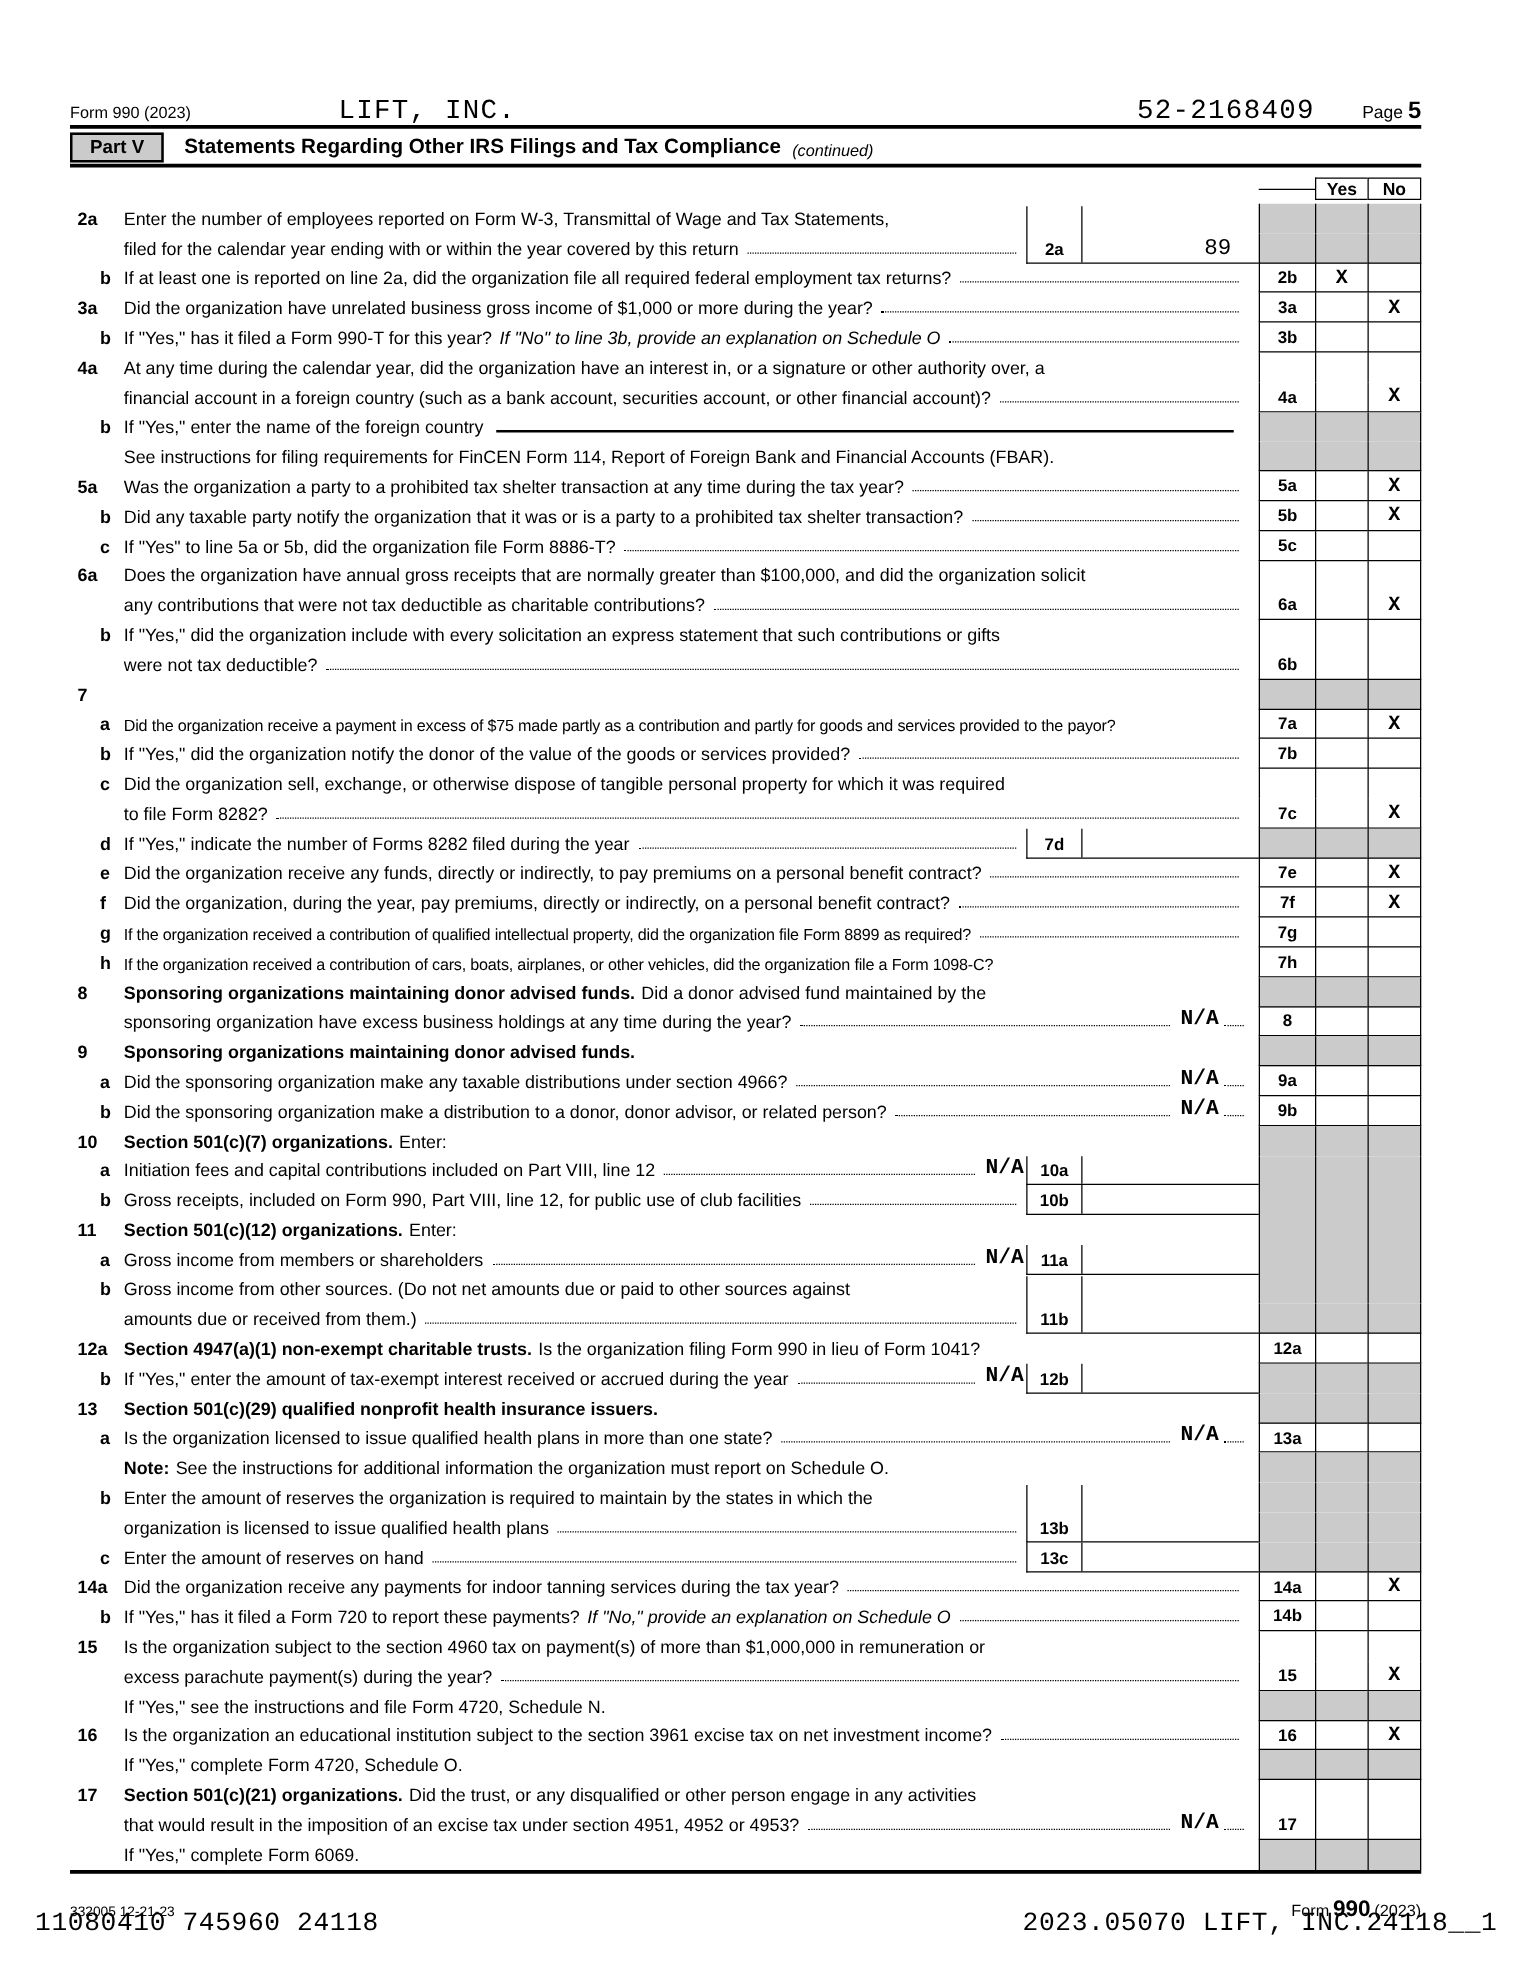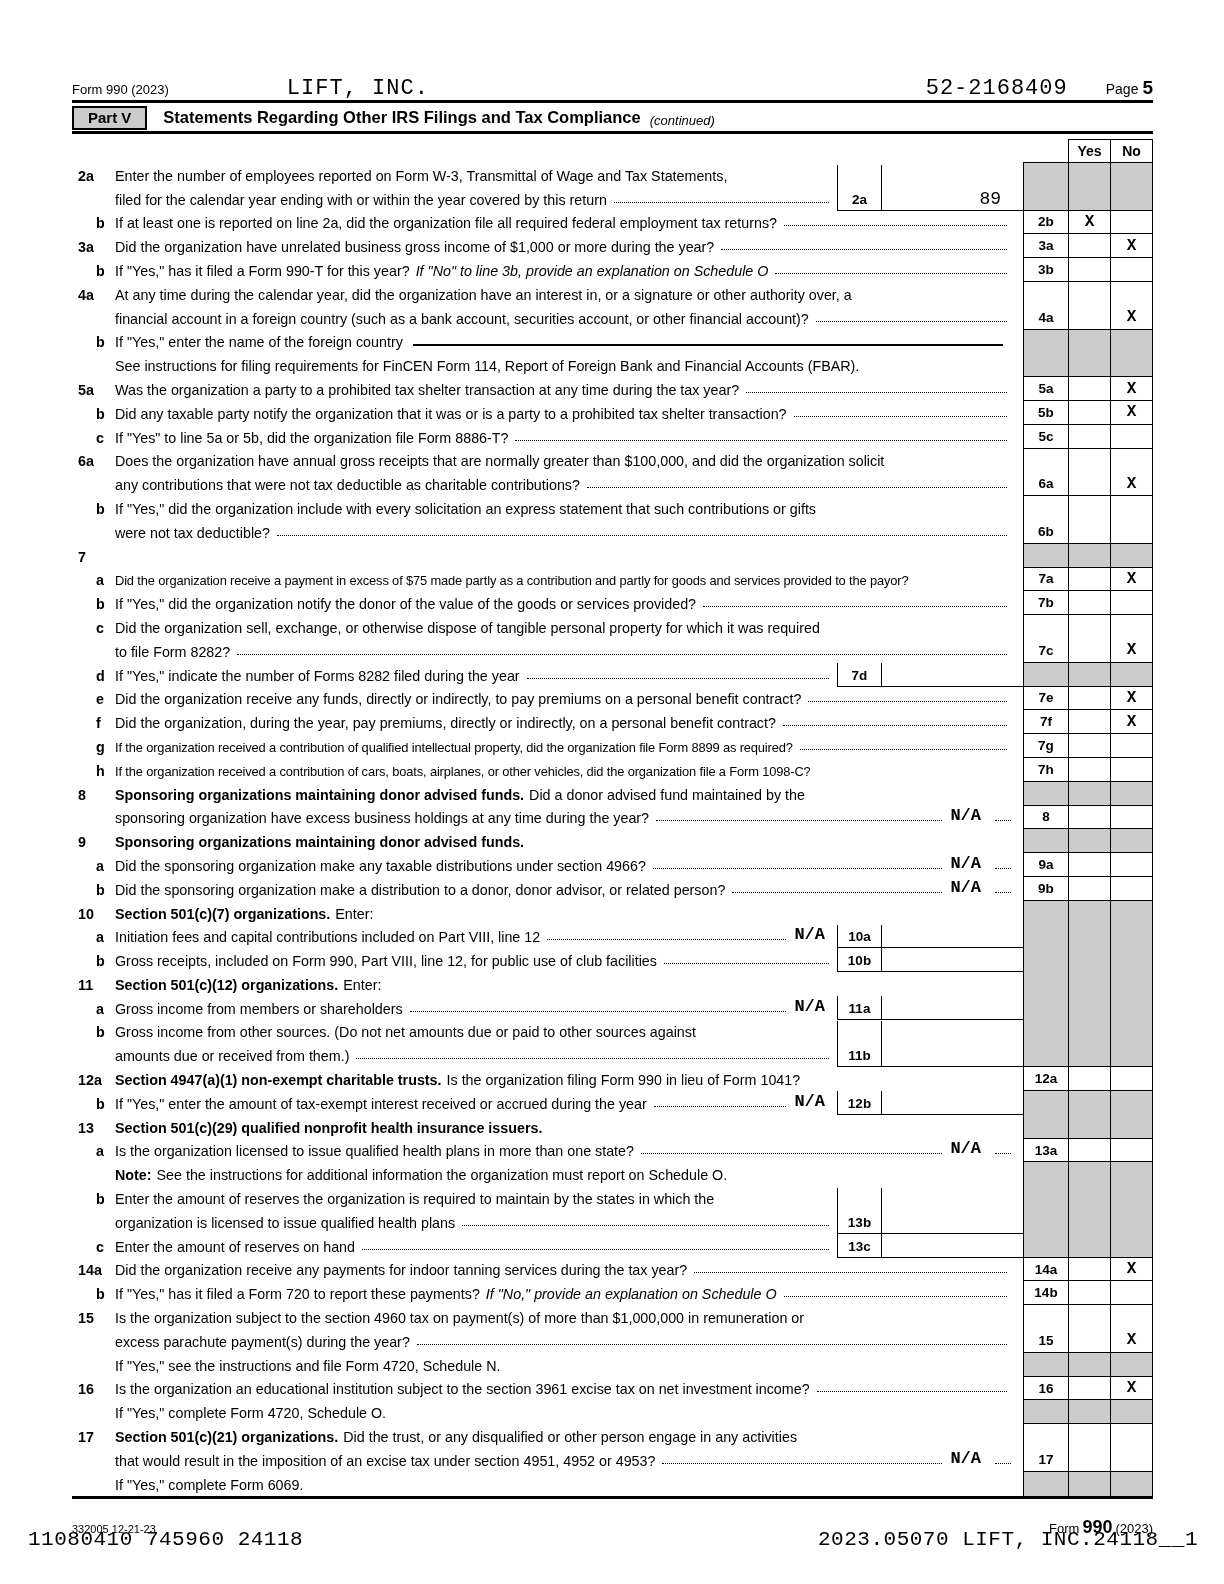--- a/index.html
+++ b/index.html
@@ -1,18 +1,18 @@
 <!DOCTYPE html>
 <html><head>
 <meta charset="utf-8">
 <style>
   html,body{margin:0;padding:0;background:#888;}
   .page{width:1224px;height:1584px;background:#ffffff;position:relative;
         font-family:"Liberation Sans",sans-serif;color:#000;overflow:hidden;
-        padding:76px 0 0 72px;box-sizing:border-box;}
+        padding:76px 0 0 56px;box-sizing:border-box;}
   .content{width:1081px;}
   .mono{font-family:"Liberation Mono","DejaVu Sans Mono",monospace;}
 
   
   .hdr{display:flex;align-items:baseline;height:24px;}
   .hdr .formlab{font-size:13px;}
   .hdr .org{font-size:22px;margin-left:118px;letter-spacing:1px;}
   .hdr .spacer{flex:1;}
   .hdr .ein{font-size:22px;letter-spacing:1px;margin-left:27px;}
   .hdr .pgword{font-size:14px;margin-left:38px;}
@@ -33,37 +33,37 @@
   .gut{width:43px;flex:none;font-weight:bold;font-size:14.3px;padding-left:6px;box-sizing:border-box;}
   .gut.sub{padding-left:24px;}
   .t,.bt,.it{font-size:14.3px;white-space:nowrap;}
   .bt{font-weight:bold;margin-right:5px;}
   .it{font-style:italic;margin-left:6px;}
   .q.small .t,.q.small .bt,.q.small .it{font-size:12.9px;letter-spacing:-0.15px;}
   .lead{flex:1;border-bottom:1.6px dotted #000;margin:0 8px 5px 7px;min-width:10px;}
   .lead.stub{flex:none;width:16px;margin-left:2px;margin-right:4px;}
   .ul{flex:1;border-bottom:2px solid #000;margin:0 12px 4px 10px;}
   .na{font-family:"Liberation Mono","DejaVu Sans Mono",monospace;font-size:17px;font-weight:bold;
-      padding-bottom:1px;margin-right:12px;}
+      padding-bottom:1px;margin-right:2px;}
   .ibox{display:flex;flex:none;border-left:1.6px solid #000;border-bottom:1.8px solid #000;
         height:23.8px;box-sizing:border-box;align-self:flex-end;margin-bottom:-3px;background:transparent;}
   .ibox.tall{height:46px;}
   .iblab{width:44px;border-right:1.6px solid #000;font-weight:bold;font-size:13.5px;
          display:flex;align-items:flex-end;justify-content:center;padding-bottom:3px;box-sizing:border-box;}
   .ibval{width:141px;font-family:"Liberation Mono","DejaVu Sans Mono",monospace;font-size:18px;
          display:flex;align-items:flex-end;justify-content:flex-end;padding:0 22px 1px 0;box-sizing:border-box;}
   .cell{flex:none;border-left:1.6px solid #000;display:flex;align-items:center;justify-content:center;box-sizing:border-box;}
   .c-num{width:45px;font-weight:bold;font-size:13.5px;}
   .c-yes{width:42px;}
   .c-no{width:43px;border-right:1.6px solid #000;}
   .sh{background:#cbcbcb;}
   .bb{border-bottom:1.6px solid #000;}
   .xmark{font-family:"Liberation Mono","DejaVu Sans Mono",monospace;font-weight:bold;font-size:16px;}
   
-  .hd{height:24px;margin-top:5px;}
+  .hd{height:24px;margin-top:5px;align-items:center;}
   .hdcell{font-weight:bold;font-size:14px;border-top:1.6px solid #000;border-bottom:1.6px solid #000;}
   .hdnum{border-left:none;border-bottom:1.6px solid #000;font-weight:normal;}
 
   
   .ftr{display:flex;align-items:baseline;margin-top:18px;width:1081px;}
   .ftr .code{font-size:11px;}
   .ftr .spacer{flex:1;}
   .ftr .fw{font-size:13px;}
   .ftr .fn{font-size:18px;font-weight:bold;margin:0 3px;}
   .bottomline{position:absolute;left:0;top:1528px;width:1224px;display:flex;align-items:baseline;

